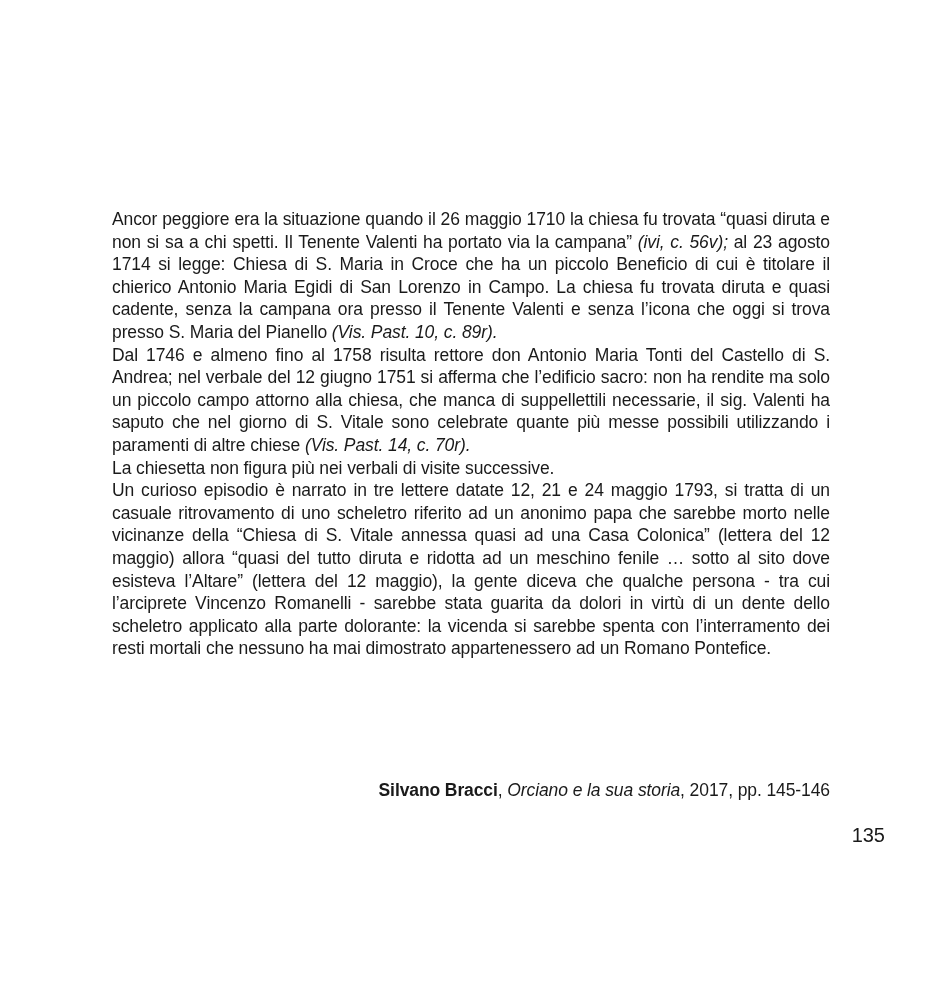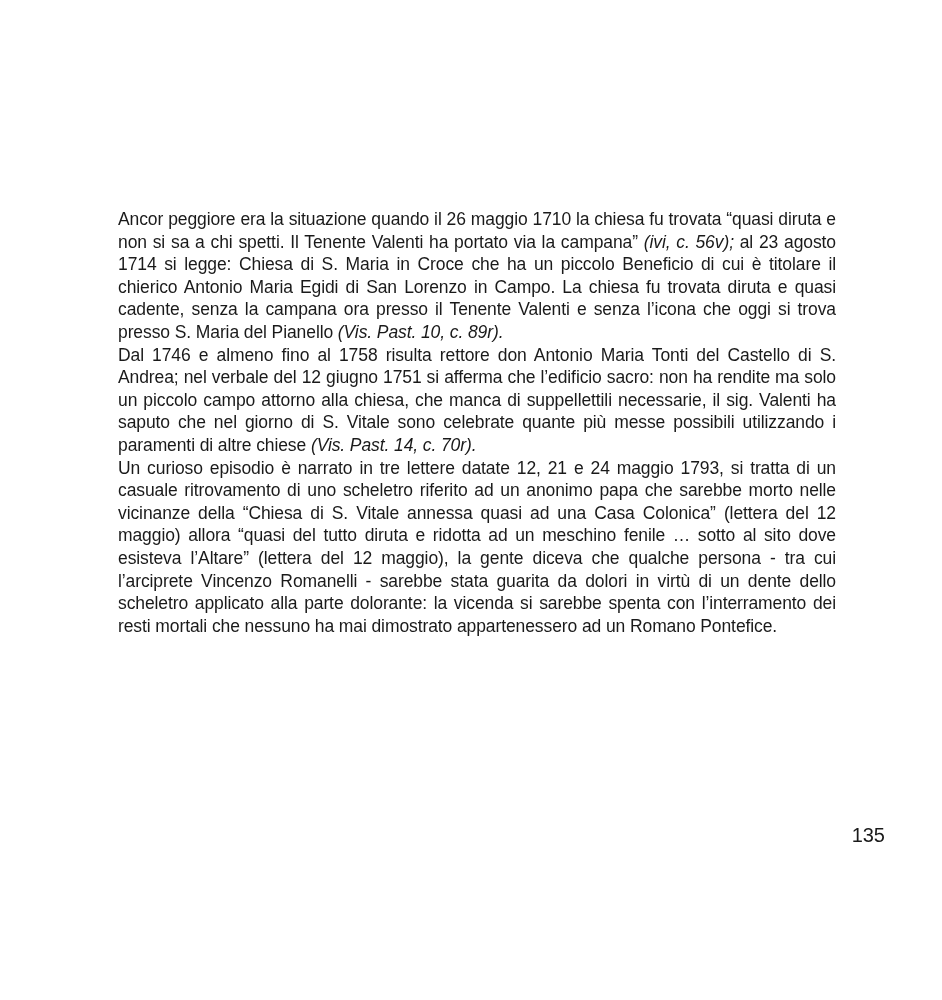--- a/index.html
+++ b/index.html
@@ -11,21 +11,21 @@
     position: relative;
     width: 942px;
     height: 1000px;
     background: #ffffff;
     overflow: hidden;
     font-family: "Liberation Sans", "DejaVu Sans", sans-serif;
     color: #1a1a1a;
   }
   .text-block {
     position: absolute;
-    left: 118px;
+    left: 112px;
     top: 208px;
     width: 718px;
     font-size: 17.5px;
     line-height: 22.6px;
     text-align: justify;
     letter-spacing: -0.1px;
   }
   .text-block p {
     margin: 0;
     padding: 0;
@@ -54,22 +54,24 @@
 <body>
 
 <div class="page">
 
   <div class="text-block">
 
     <p><span>Ancor peggiore era la situazione quando il 26 maggio 1710 la chiesa fu trovata “quasi diruta e non si sa a chi spetti. Il Tenente Valenti ha portato via la campana” </span><span class="it">(ivi, c. 56v);</span><span> al 23 agosto 1714 si legge: Chiesa di S. Maria in Croce che ha un piccolo Beneficio di cui è titolare il chierico Antonio Maria Egidi di San Lorenzo in Campo. La chiesa fu trovata diruta e quasi cadente, senza la campana ora presso il Tenente Valenti e senza l’icona che oggi si trova presso S. Maria del Pianello </span><span class="it">(Vis. Past. 10, c. 89r).</span></p>
 
     <p><span>Dal 1746 e almeno fino al 1758 risulta rettore don Antonio Maria Tonti del Castello di S. Andrea; nel verbale del 12 giugno 1751 si afferma che l’edificio sacro: non ha rendite ma solo un piccolo campo attorno alla chiesa, che manca di suppellettili necessarie, il sig. Valenti ha saputo che nel giorno di S. Vitale sono celebrate quante più messe possibili utilizzando i paramenti di altre chiese </span><span class="it">(Vis. Past. 14, c. 70r).</span></p>
 
+    <p><span>La chiesetta non figura più nei verbali di visite successive.</span></p>
 
     <p><span>Un curioso episodio è narrato in tre lettere datate 12, 21 e 24 maggio 1793, si tratta di un casuale ritrovamento di uno scheletro riferito ad un anonimo papa che sarebbe morto nelle vicinanze della “Chiesa di S. Vitale annessa quasi ad una Casa Colonica” (lettera del 12 maggio) allora “quasi del tutto diruta e ridotta ad un meschino fenile … sotto al sito dove esisteva l’Altare” (lettera del 12 maggio), la gente diceva che qualche persona - tra cui l’arciprete Vincenzo Romanelli - sarebbe stata guarita da dolori in virtù di un dente dello scheletro applicato alla parte dolorante: la vicenda si sarebbe spenta con l’interramento dei resti mortali che nessuno ha mai dimostrato appartenessero ad un Romano Pontefice.</span></p>
 
 
   </div>
 
+  <div class="attribution"><span class="b">Silvano Bracci</span><span>, </span><span class="it">Orciano e la sua storia</span><span>, 2017, pp. 145-146</span></div>
 
   <div class="page-number">135</div>
 
 </div>
 
 </body></html>

